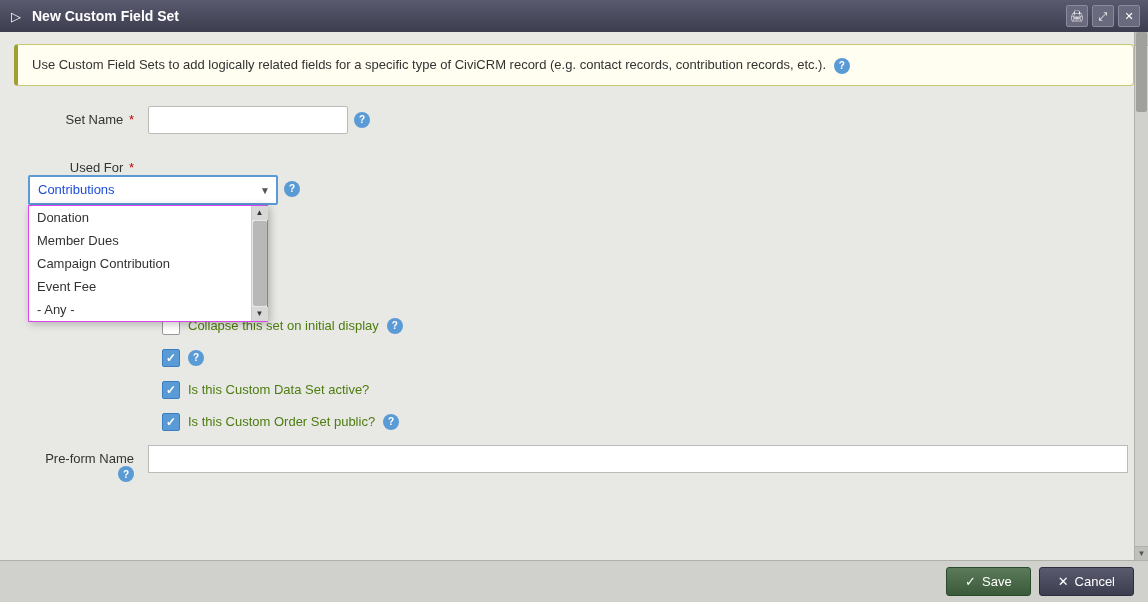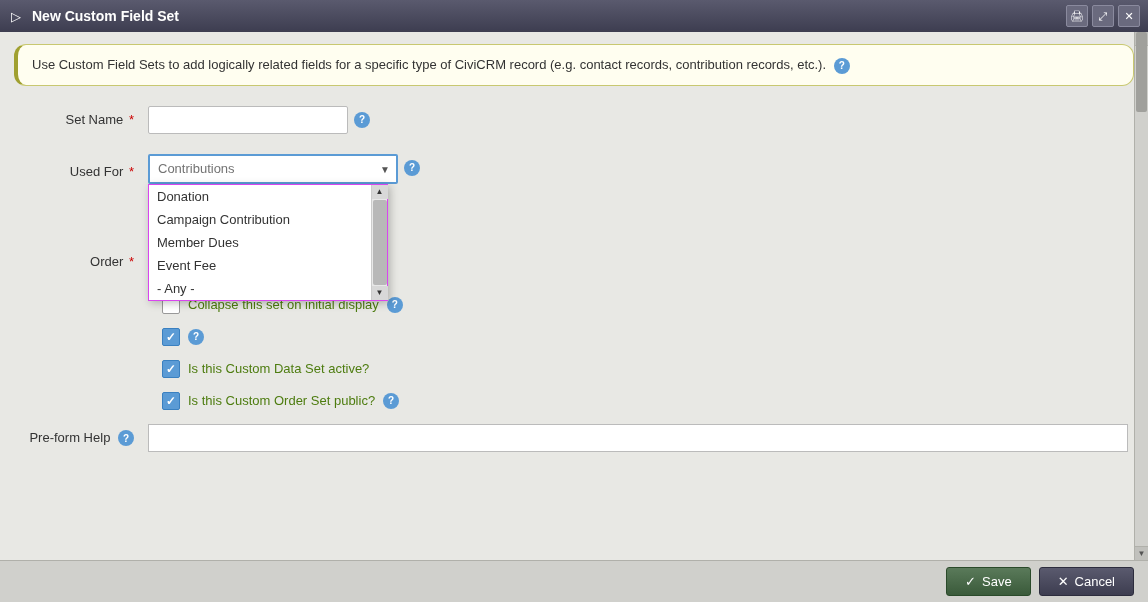--- a/index.html
+++ b/index.html
@@ -66,21 +66,21 @@
 
     
     .info-box {
       margin: 12px 14px 10px 14px;
       background: #fffef0;
       border: 1px solid #c8c870;
       border-left: 4px solid #a0a030;
       padding: 10px 14px;
       color: #333;
       line-height: 1.5;
-      border-radius: 12px;
+      border-radius: 4px;
     }
     .info-box .help-icon {
       display: inline-flex;
       align-items: center;
       justify-content: center;
       width: 16px;
       height: 16px;
       background: #5b9bd5;
       color: #fff;
       border-radius: 50%;
@@ -141,21 +141,21 @@
       width: 250px;
       height: 30px;
       border: 2px solid #5b9bd5;
       background: #fff;
       padding: 4px 28px 4px 8px;
       font-size: 13px;
       border-radius: 2px;
       appearance: none;
       -webkit-appearance: none;
       cursor: pointer;
-      color: #737373;
+      color: #1d4ed8;
     }
     .select-arrow {
       position: absolute;
       right: 8px;
       top: 50%;
       transform: translateY(-50%);
       pointer-events: none;
       color: #555;
       font-size: 10px;
     }
@@ -443,37 +443,37 @@
       <div class="form-label">
         <span>Set Name</span>
         <span class="required-star">*</span>
       </div>
       <div class="form-field">
         <input type="text" class="text-input" value="" style="">
         <span class="help-icon">?</span>
       </div>
     </div>
 
-    <div class="form-row" style="align-items:center;">
+    <div class="form-row" style="align-items:flex-start;flex-direction:column;">
       <div class="form-label">
         <span>Used For</span>
         <span class="required-star">*</span>
       </div>
       <div class="used-for-wrapper">
         <div class="select-wrapper">
           <select class="form-select">
             <option>Contributions</option>
           </select>
           <span class="select-arrow">▼</span>
           
           <div class="dropdown-container">
             <div class="dropdown-list">
               <div class="dropdown-item">Donation</div>
+              <div class="dropdown-item">Member Dues</div>
               <div class="dropdown-item">Campaign Contribution</div>
-              <div class="dropdown-item">Member Dues</div>
               <div class="dropdown-item">Event Fee</div>
               <div class="dropdown-item">- Any -</div>
             </div>
             <div class="dropdown-scroll-bar">
               <div class="dscroll-arrow">▲</div>
               <div class="dscroll-thumb"></div>
               <div class="dscroll-arrow">▼</div>
             </div>
           </div>
         </div>
@@ -515,21 +515,21 @@
     </div>
 
     <div class="checkbox-row">
       <div class="checkbox-wrap checked"></div>
       <span class="checkbox-label">Is this Custom Order Set public?</span>
       <span class="help-icon">?</span>
     </div>
 
     <div class="form-row preform-row">
       <div class="form-label preform-label">
-        <span>Pre-form Help</span>
+        <span>Pre-form Name</span>
         <span class="help-icon" style="margin-left:4px;">?</span>
       </div>
       <input type="text" class="preform-input" value="" style="">
     </div>
 
   </div>
 
   <div class="scroll-track">
     <div class="scroll-arrow">▲</div>
     <div class="scroll-thumb"></div>

